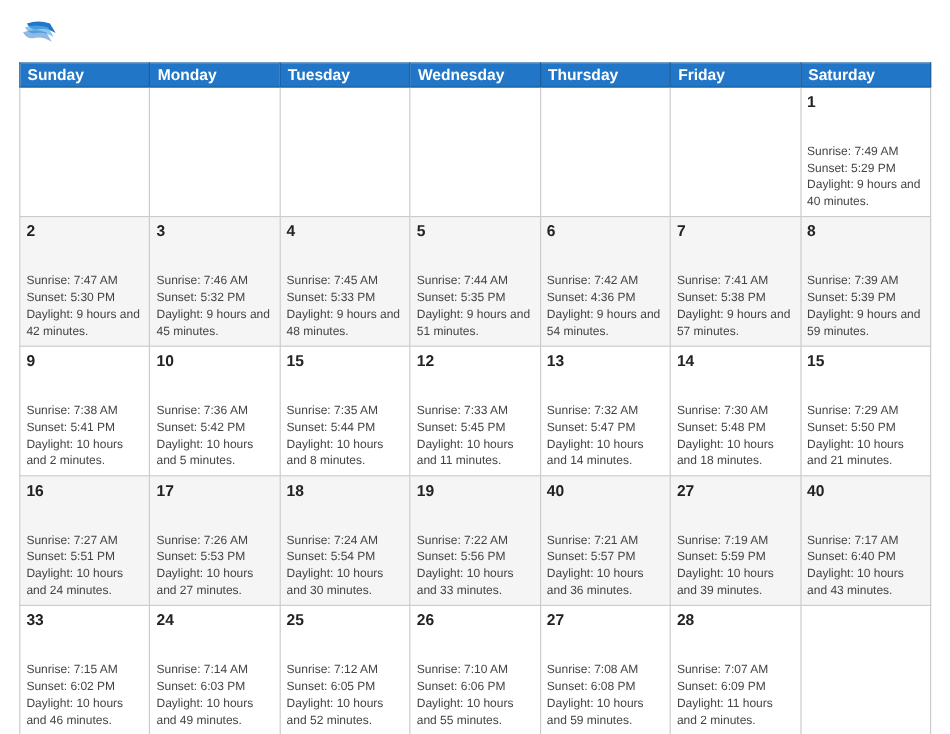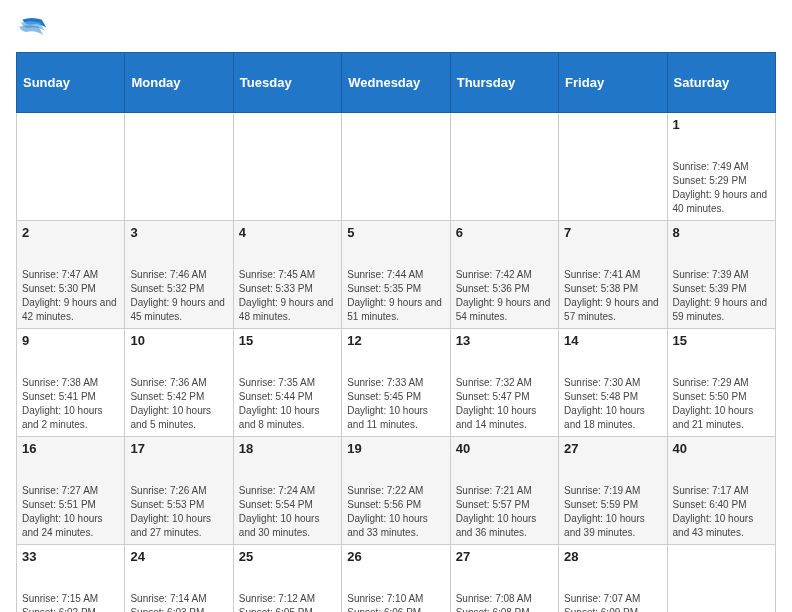--- a/index.html
+++ b/index.html
@@ -55,21 +55,21 @@
     }
     .calendar {
       width: 100%;
       border-collapse: collapse;
       table-layout: fixed;
     }
     .calendar th {
       background: #2176c7;
       color: #fff;
       text-align: left;
-      padding: 22px 6px;
+      padding: 2px 6px;
       font-size: 13px;
       font-weight: bold;
       border: 1px solid #1a5fa0;
       margin-top: 32px;
     }
     .calendar td {
       border: 1px solid #ccc;
       vertical-align: top;
       padding: 4px 5px;
       height: 90px;
@@ -166,21 +166,21 @@
         </td>
         <td>
           <span class="day-num">5</span>
           <div class="day-info">Sunrise: 7:44 AM
 Sunset: 5:35 PM
 Daylight: 9 hours and 51 minutes.</div>
         </td>
         <td>
           <span class="day-num">6</span>
           <div class="day-info">Sunrise: 7:42 AM
-Sunset: 5:36 PM
+Sunset: 4:36 PM
 Daylight: 9 hours and 54 minutes.</div>
         </td>
         <td>
           <span class="day-num">7</span>
           <div class="day-info">Sunrise: 7:41 AM
 Sunset: 5:38 PM
 Daylight: 9 hours and 57 minutes.</div>
         </td>
         <td>
           <span class="day-num">8</span>

